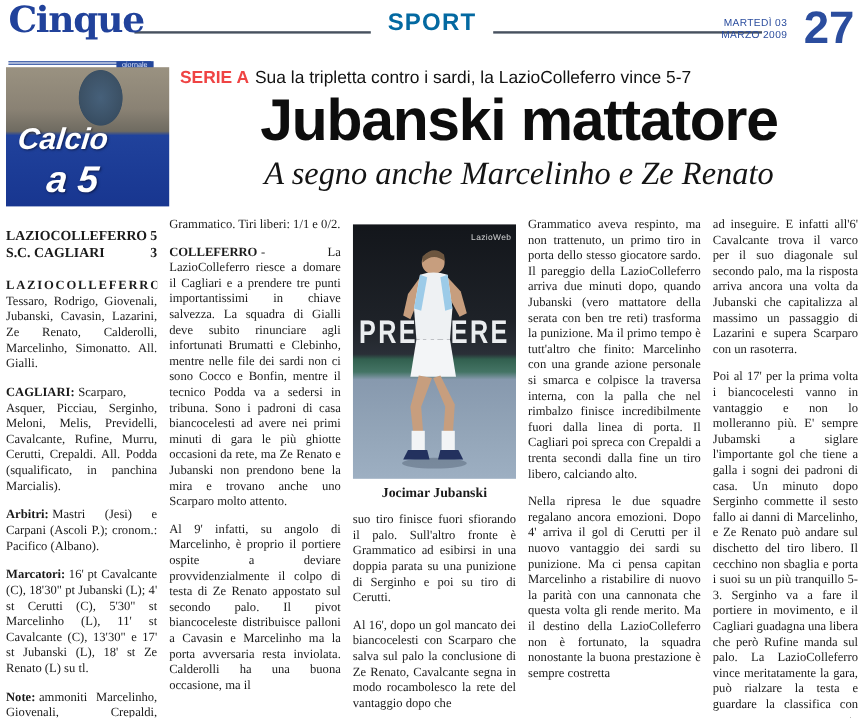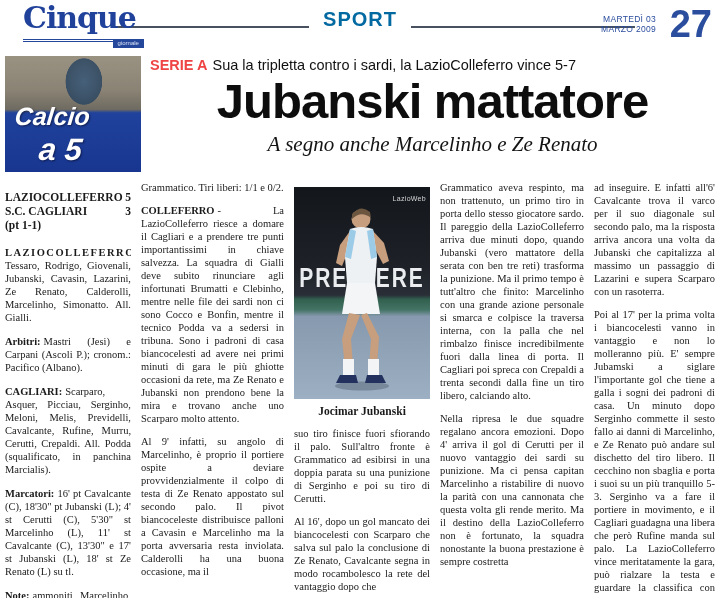--- a/index.html
+++ b/index.html
@@ -6,21 +6,21 @@
   html,body { background:#e8e8e8; }
   .page {
     position:relative; width:720px; height:600px; margin:0 auto;
     background:#ffffff; overflow:hidden;
     font-family:"Liberation Serif", serif; color:#1a1a1a;
   }
 
   
   .masthead { position:relative; height:52px; }
   .header-rule { position:absolute; left:112px; right:85px; top:26px; height:2px; background:#47515f; }
-  .logo-wrap { position:absolute; left:7px; top:3px; padding:0 6px 6px 0; border-bottom:3px double #24479c;margin-left:16px; }
+  .logo-wrap { position:absolute; left:7px; top:3px; padding:0 6px 18px 0; border-bottom:3px double #24479c; }
   .logo-text {
     font-family:"DejaVu Serif", serif; font-weight:bold; font-size:30px; line-height:30px;
     color:#21429b; letter-spacing:-1px;
   }
   .logo-sub {
     position:absolute; right:-2px; bottom:-9px; background:#24479c; color:#dce4f6;
     font-family:"Liberation Sans", sans-serif; font-size:6px; line-height:7px; padding:1px 5px;
   }
   .section-title {
     position:absolute; left:0; right:0; top:8px; text-align:center; z-index:2;
@@ -61,21 +61,21 @@
   .kicker {
     font-family:"Liberation Sans", sans-serif; font-size:14.5px; line-height:18px; color:#111;
   }
   .kicker-label { color:#ef4444; font-weight:bold; margin-right:5px; }
   .headline {
     font-family:"Liberation Sans", sans-serif; font-weight:bold; font-size:49px;
     line-height:52px; letter-spacing:-1px; text-align:center; color:#0d0d0d; margin-top:1px;
   }
   .subheadline {
     font-family:"Liberation Serif", serif; font-style:italic; font-weight:normal;
-    font-size:21px; line-height:30px; text-align:center; color:#141414; margin-top:2px;
+    font-size:27px; line-height:30px; text-align:center; color:#141414; margin-top:2px;
   }
 
   
   .body-grid {
     display:grid; grid-template-columns:126px 143px 136px 144px 121px;
     column-gap:10px; padding:0 5px; height:424px; overflow:hidden; margin-top:0;
   }
   .col { overflow:hidden; padding-top:7px; font-size:10.5px; line-height:13px; text-align:justify; }
   .para { margin-bottom:10px; }
   .lead { font-weight:bold; }
@@ -151,27 +151,24 @@
     <div class="col">
       <div class="scoreboard">
         <div class="sb-row">
           <span>LAZIOCOLLEFERRO</span>
           <span>5</span>
         </div>
         <div class="sb-row">
           <span>S.C. CAGLIARI</span>
           <span>3</span>
         </div>
-        <div class="sb-row">
-          <span>(pt 1-1)</span>
-        </div>
       </div>
       <p class="detail first"><b>LAZIOCOLLEFERRO:</b><span>Grammatico, Tessaro, Rodrigo, Giovenali, Jubanski, Cavasin, Lazarini, Ze Renato, Calderolli, Marcelinho, Simonatto. All. Gialli.</span></p>
+      <p class="detail"><b>CAGLIARI:</b><span>Scarparo, Asquer, Picciau, Serginho, Meloni, Melis, Previdelli, Cavalcante, Rufine, Murru, Cerutti, Crepaldi. All. Podda (squalificato, in panchina Marcialis).</span></p>
       <p class="detail"><b>Arbitri:</b><span>Mastri (Jesi) e Carpani (Ascoli P.); cronom.: Pacifico (Albano).</span></p>
-      <p class="detail"><b>CAGLIARI:</b><span>Scarparo, Asquer, Picciau, Serginho, Meloni, Melis, Previdelli, Cavalcante, Rufine, Murru, Cerutti, Crepaldi. All. Podda (squalificato, in panchina Marcialis).</span></p>
       <p class="detail"><b>Marcatori:</b><span>16' pt Cavalcante (C), 18'30" pt Jubanski (L); 4' st Cerutti (C), 5'30" st Marcelinho (L), 11' st Cavalcante (C), 13'30" e 17' st Jubanski (L), 18' st Ze Renato (L) su tl.</span></p>
       <p class="detail"><b>Note:</b><span>ammoniti Marcelinho, Giovenali, Crepaldi, Jubanski, Cavasin, Scarparo,</span></p>
     </div>
 
     <div class="col">
       <p class="para"><b class="lead"></b><span>Grammatico. Tiri liberi: 1/1 e 0/2.</span></p>
       <p class="para"><b class="lead">COLLEFERRO</b><span>- La LazioColleferro riesce a domare il Cagliari e a prendere tre punti importantissimi in chiave salvezza. La squadra di Gialli deve subito rinunciare agli infortunati Brumatti e Clebinho, mentre nelle file dei sardi non ci sono Cocco e Bonfin, mentre il tecnico Podda va a sedersi in tribuna. Sono i padroni di casa biancocelesti ad avere nei primi minuti di gara le più ghiotte occasioni da rete, ma Ze Renato e Jubanski non prendono bene la mira e trovano anche uno Scarparo molto attento.</span></p>
       <p class="para"><b class="lead"></b><span>Al 9' infatti, su angolo di Marcelinho, è proprio il portiere ospite a deviare provvidenzialmente il colpo di testa di Ze Renato appostato sul secondo palo. Il pivot biancoceleste distribuisce palloni a Cavasin e Marcelinho ma la porta avversaria resta inviolata. Calderolli ha una buona occasione, ma il</span></p>
     </div>
 

